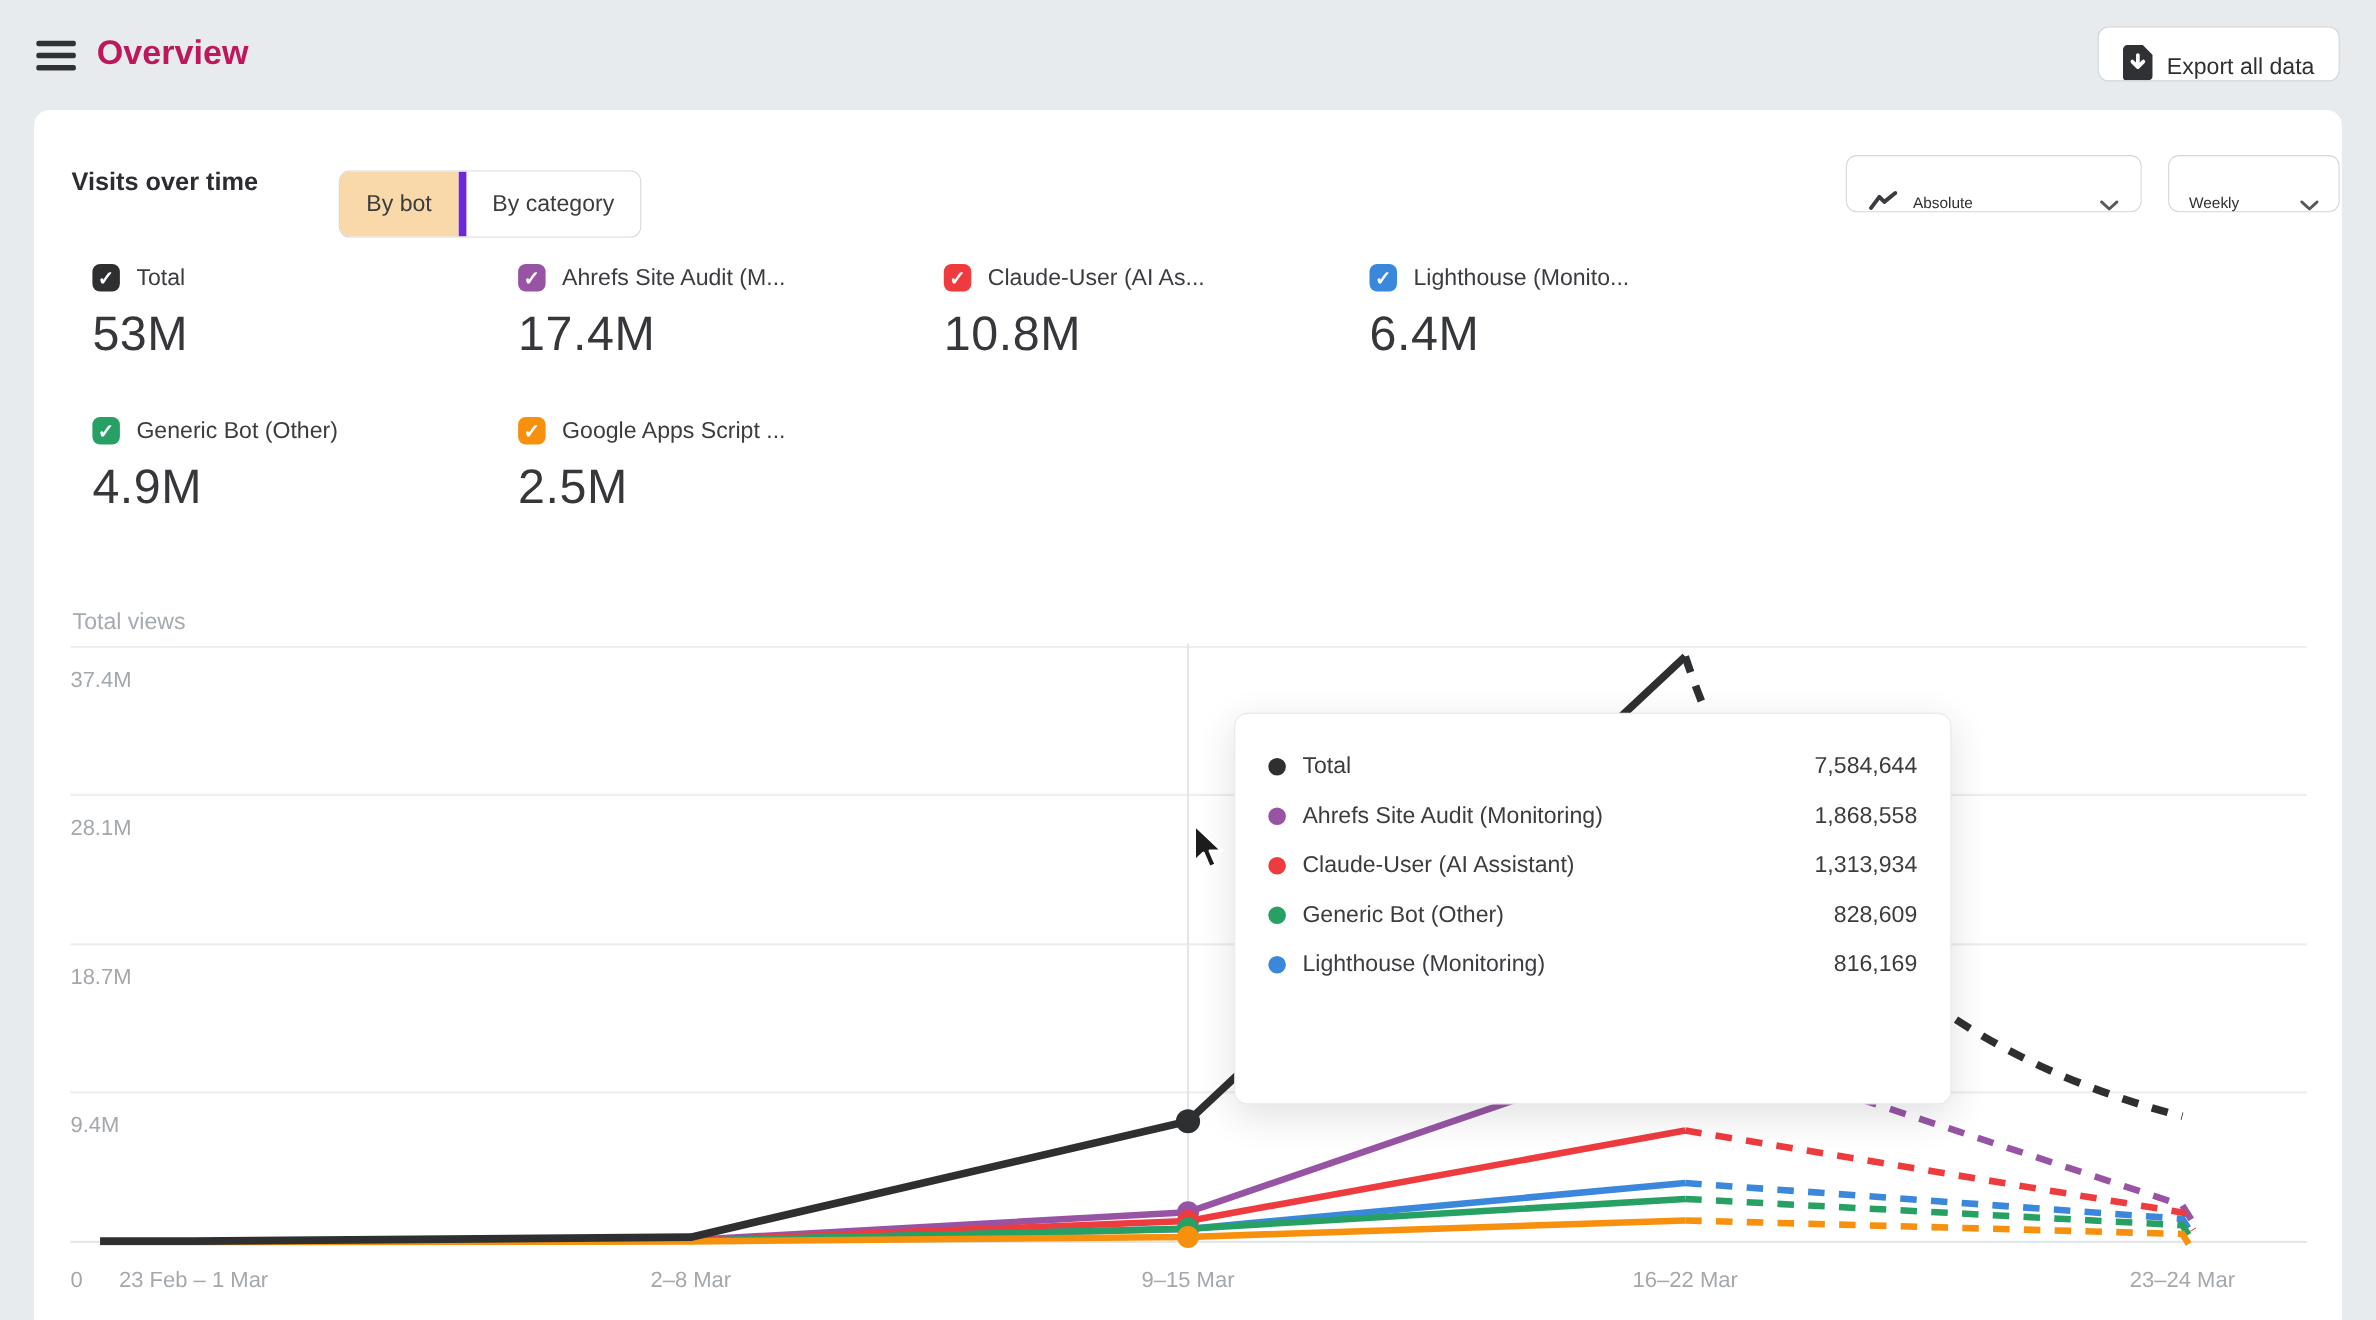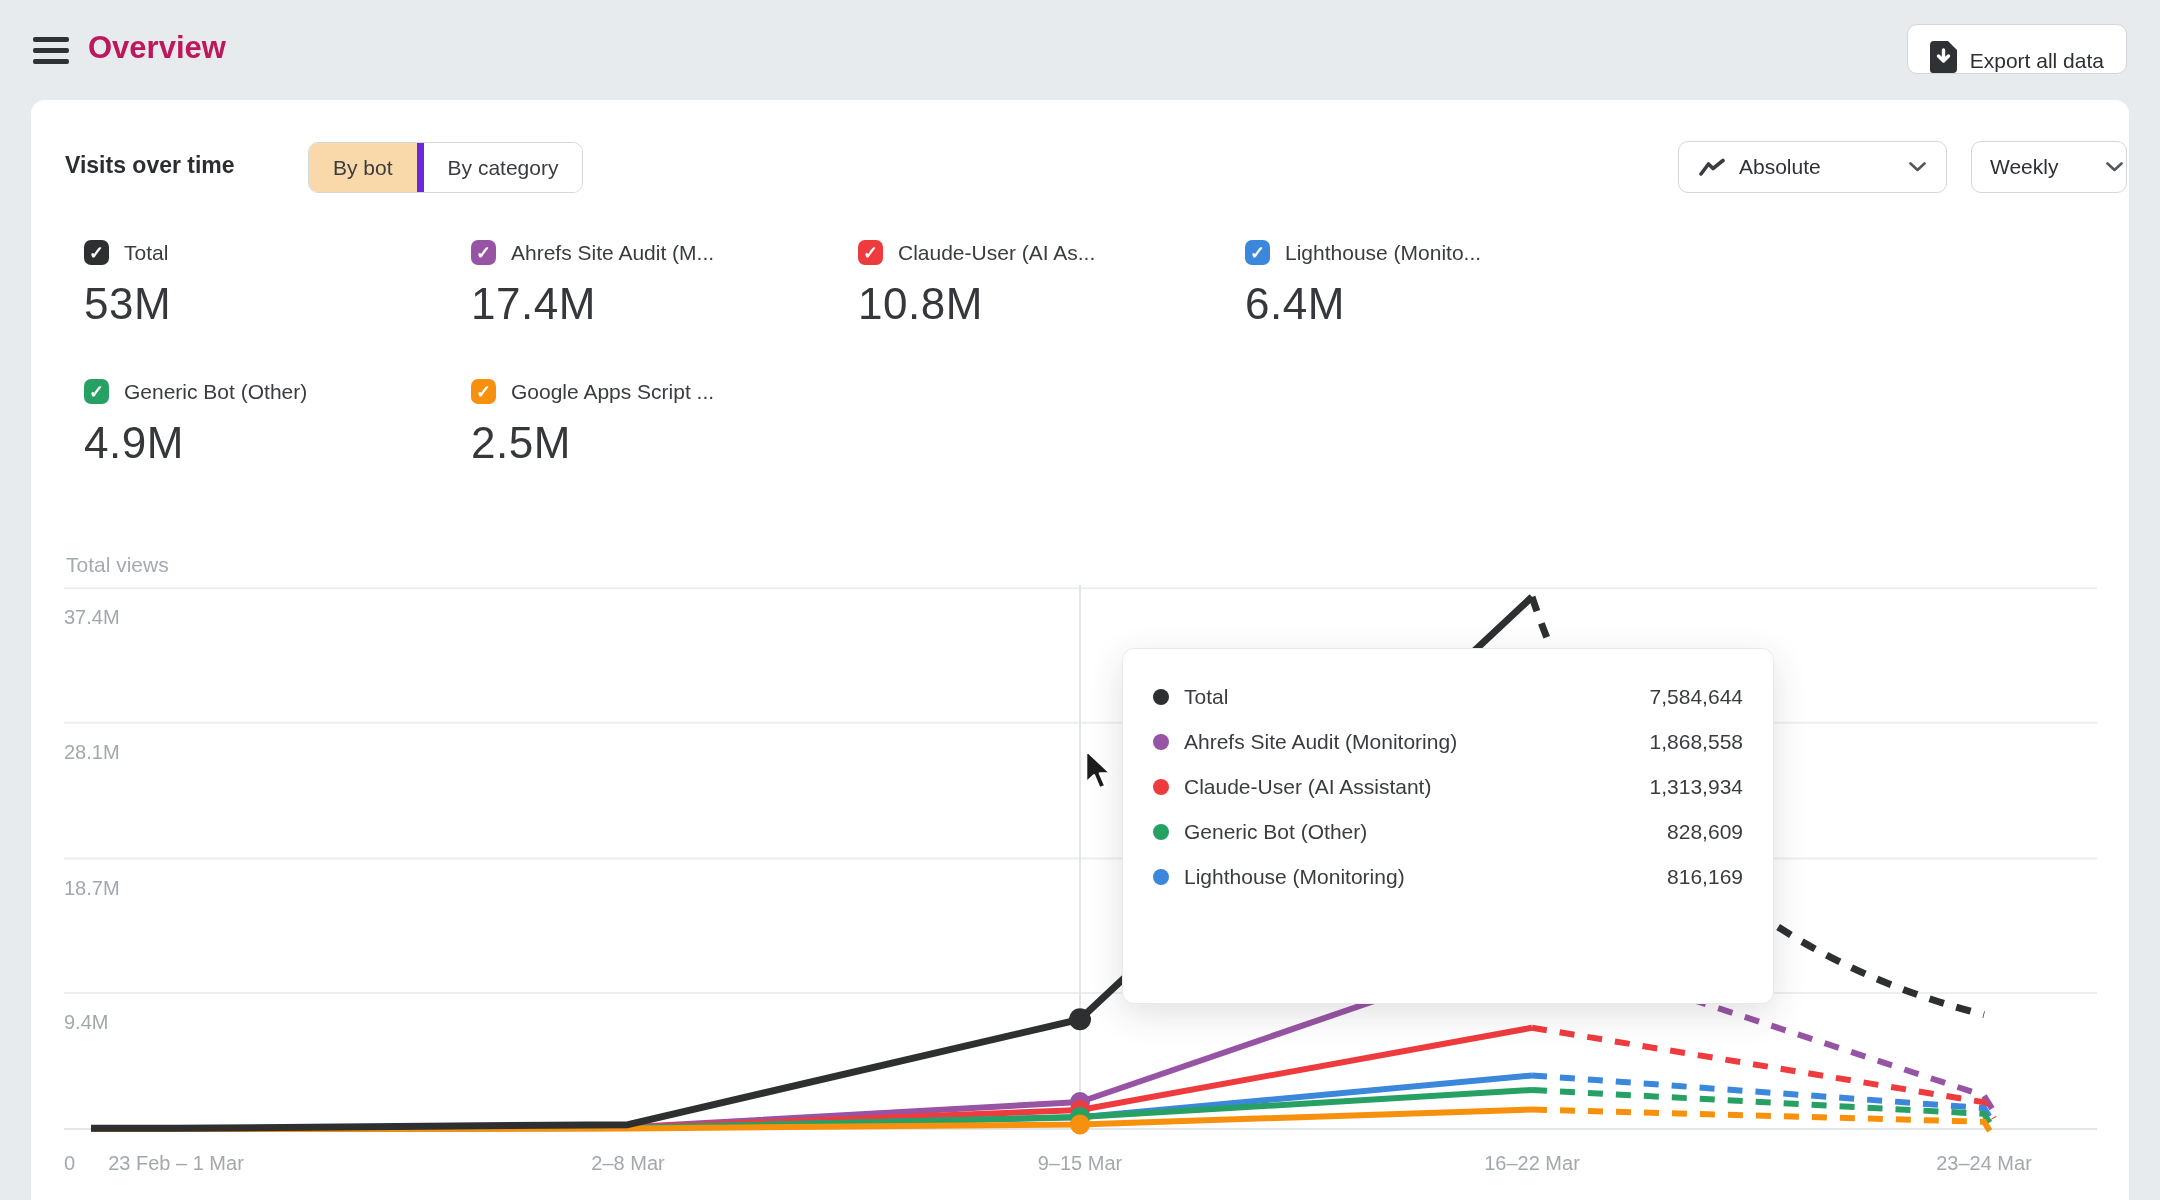--- a/index.html
+++ b/index.html
@@ -13,28 +13,28 @@
   .page-title { position:absolute; left:88px; top:30px; font-size:31px; font-weight:700; color:#be185d; }
   .export-btn { position:absolute; right:33px; top:24px; height:50px; padding:0 22px;
     background:#fff; border:1px solid #d2d6da; border-radius:10px;
     display:flex; align-items:flex-end; gap:13px; font-size:21px; color:#2e3033; cursor:pointer; }
 
   
   .card { position:absolute; left:31px; top:100px; width:2098px; height:1130px;
     background:#ffffff; border-radius:14px; }
 
   .section-title { position:absolute; left:34px; top:52px; font-size:23px; font-weight:700; color:#2b2d30; }
-  .seg-group { position:absolute; left:277px; top:42px; height:51px; display:flex;
+  .seg-group { position:absolute; left:277px; top:55px; height:61px; display:flex;
     border:1px solid #d4d8db; border-radius:10px; overflow:hidden; background:#fff; }
   .seg { padding:0 24px; display:flex; align-items:center; font-size:21px; color:#3a3c3f; cursor:pointer; background:#fff; }
   .seg.active { background:#f9d8aa; }
   .seg + .seg { border-left:7px solid #6d28d9; }
 
   .dd-btn { position:absolute; top:41px; height:52px; background:#fff; border:1px solid #d4d8db;
-    border-radius:10px; display:flex; align-items:center; font-size:21px; color:#2e3033; cursor:pointer; }
+    border-radius:10px; display:flex; align-items:flex-end; font-size:14px; color:#2e3033; cursor:pointer; }
   .dd-absolute { left:1647px; width:269px; padding:0 20px; gap:14px; }
   .dd-weekly   { left:1940px; width:156px; padding:0 18px; gap:24px; }
   .dd-btn .spacer { flex:1; }
 
   
   .legend { position:absolute; left:53px; top:140px; display:grid;
     grid-template-columns:repeat(4,387px); row-gap:50px; }
   .legend-item { cursor:pointer; }
   .legend-top { display:flex; align-items:center; gap:15px; }
   .cb { width:25px; height:25px; border-radius:7px; display:flex; align-items:center;

